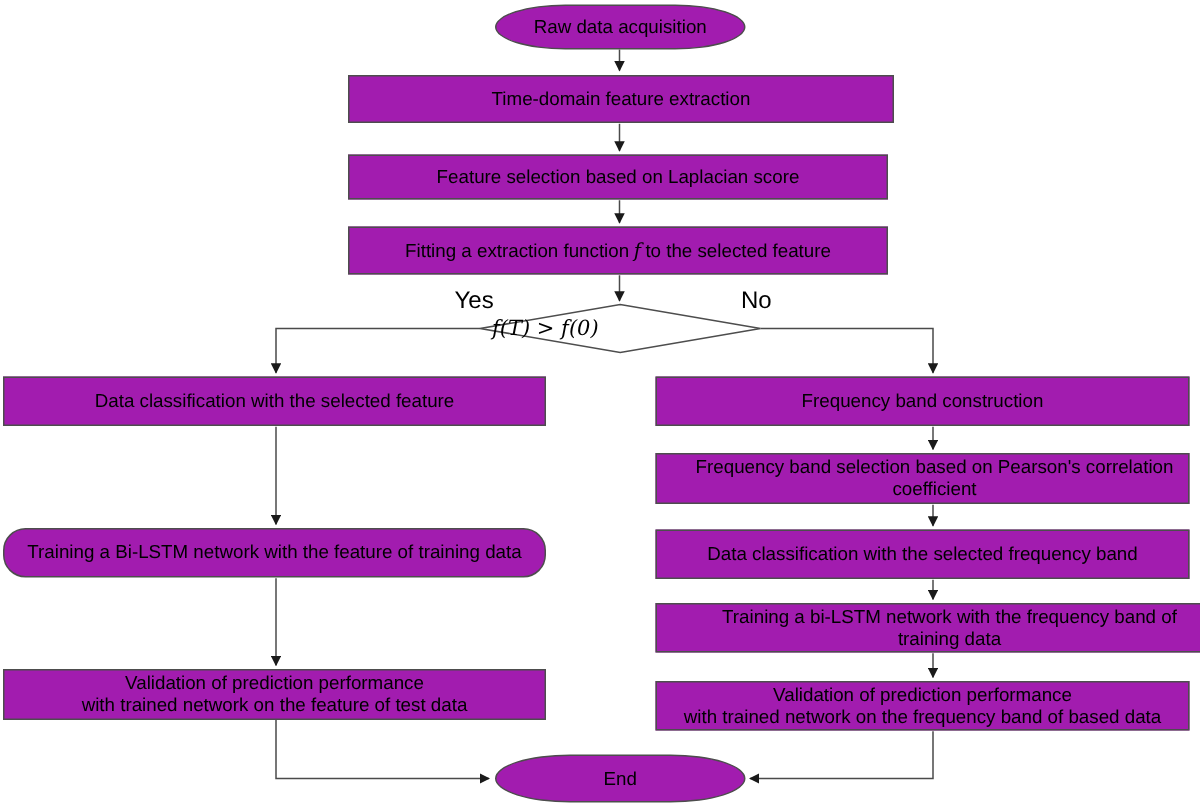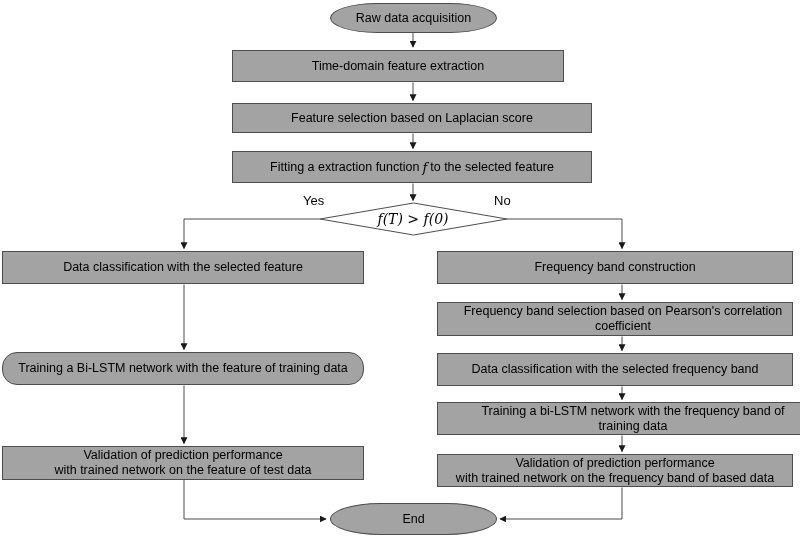--- a/index.html
+++ b/index.html
@@ -19,44 +19,44 @@
   #connector-layer {
     position: absolute;
     left: 0;
     top: 0;
     z-index: 0;
   }
   .node {
     position: absolute;
     z-index: 1;
     box-sizing: border-box;
-    background: #a3a3a3;
+    background: #a21caf;
     border: 1px solid #4d4d4d;
     display: flex;
     flex-direction: column;
     align-items: center;
     justify-content: center;
     text-align: center;
     font-size: 12.5px;
     line-height: 15px;
   }
   .terminator {
     border-radius: 50px / 16px;
   }
   .label-free {
     position: absolute;
     z-index: 1;
-    font-size: 13px;
+    font-size: 16px;
     line-height: 14px;
   }
   .diamond-text {
     position: absolute;
     z-index: 1;
     width: 170px;
-    text-align: center;
+    text-align: left;
     font-family: "DejaVu Serif", serif;
     font-style: italic;
     font-size: 14px;
     line-height: 16px;
   }
   .mathf {
     font-family: "DejaVu Serif", serif;
     font-style: italic;
     margin: 0 3px;
     font-size: 13px;
@@ -90,21 +90,21 @@
       <path d="M184 480 L184 519 L326 519" marker-end="url(#arrow)"></path>
       <path d="M622 487.5 L622 519 L500 519" marker-end="url(#arrow)"></path>
       <polygon points="320,219 413.5,203 507,219 413.5,235" fill="#ffffff" stroke="#4d4d4d"></polygon>
     </g>
   </svg>
 
   <div class="node terminator" style="left:330px; top:3px; width:167px; height:30px;">
     <span>Raw data acquisition</span>
   </div>
 
-  <div class="node" style="left:232px; top:50px; width:332px; height:32px;text-align:right;">
+  <div class="node" style="left:232px; top:50px; width:364px; height:32px;text-align:right;">
     <span>Time-domain feature extraction</span>
   </div>
 
   <div class="node" style="left:232px; top:103px; width:360px; height:30px;">
     <span>Feature selection based on Laplacian score</span>
   </div>
 
   <div class="node" style="left:232px; top:151px; width:360px; height:32px; flex-direction:row;">
     <span>Fitting a extraction function</span>
       <span class="mathf">f</span>

